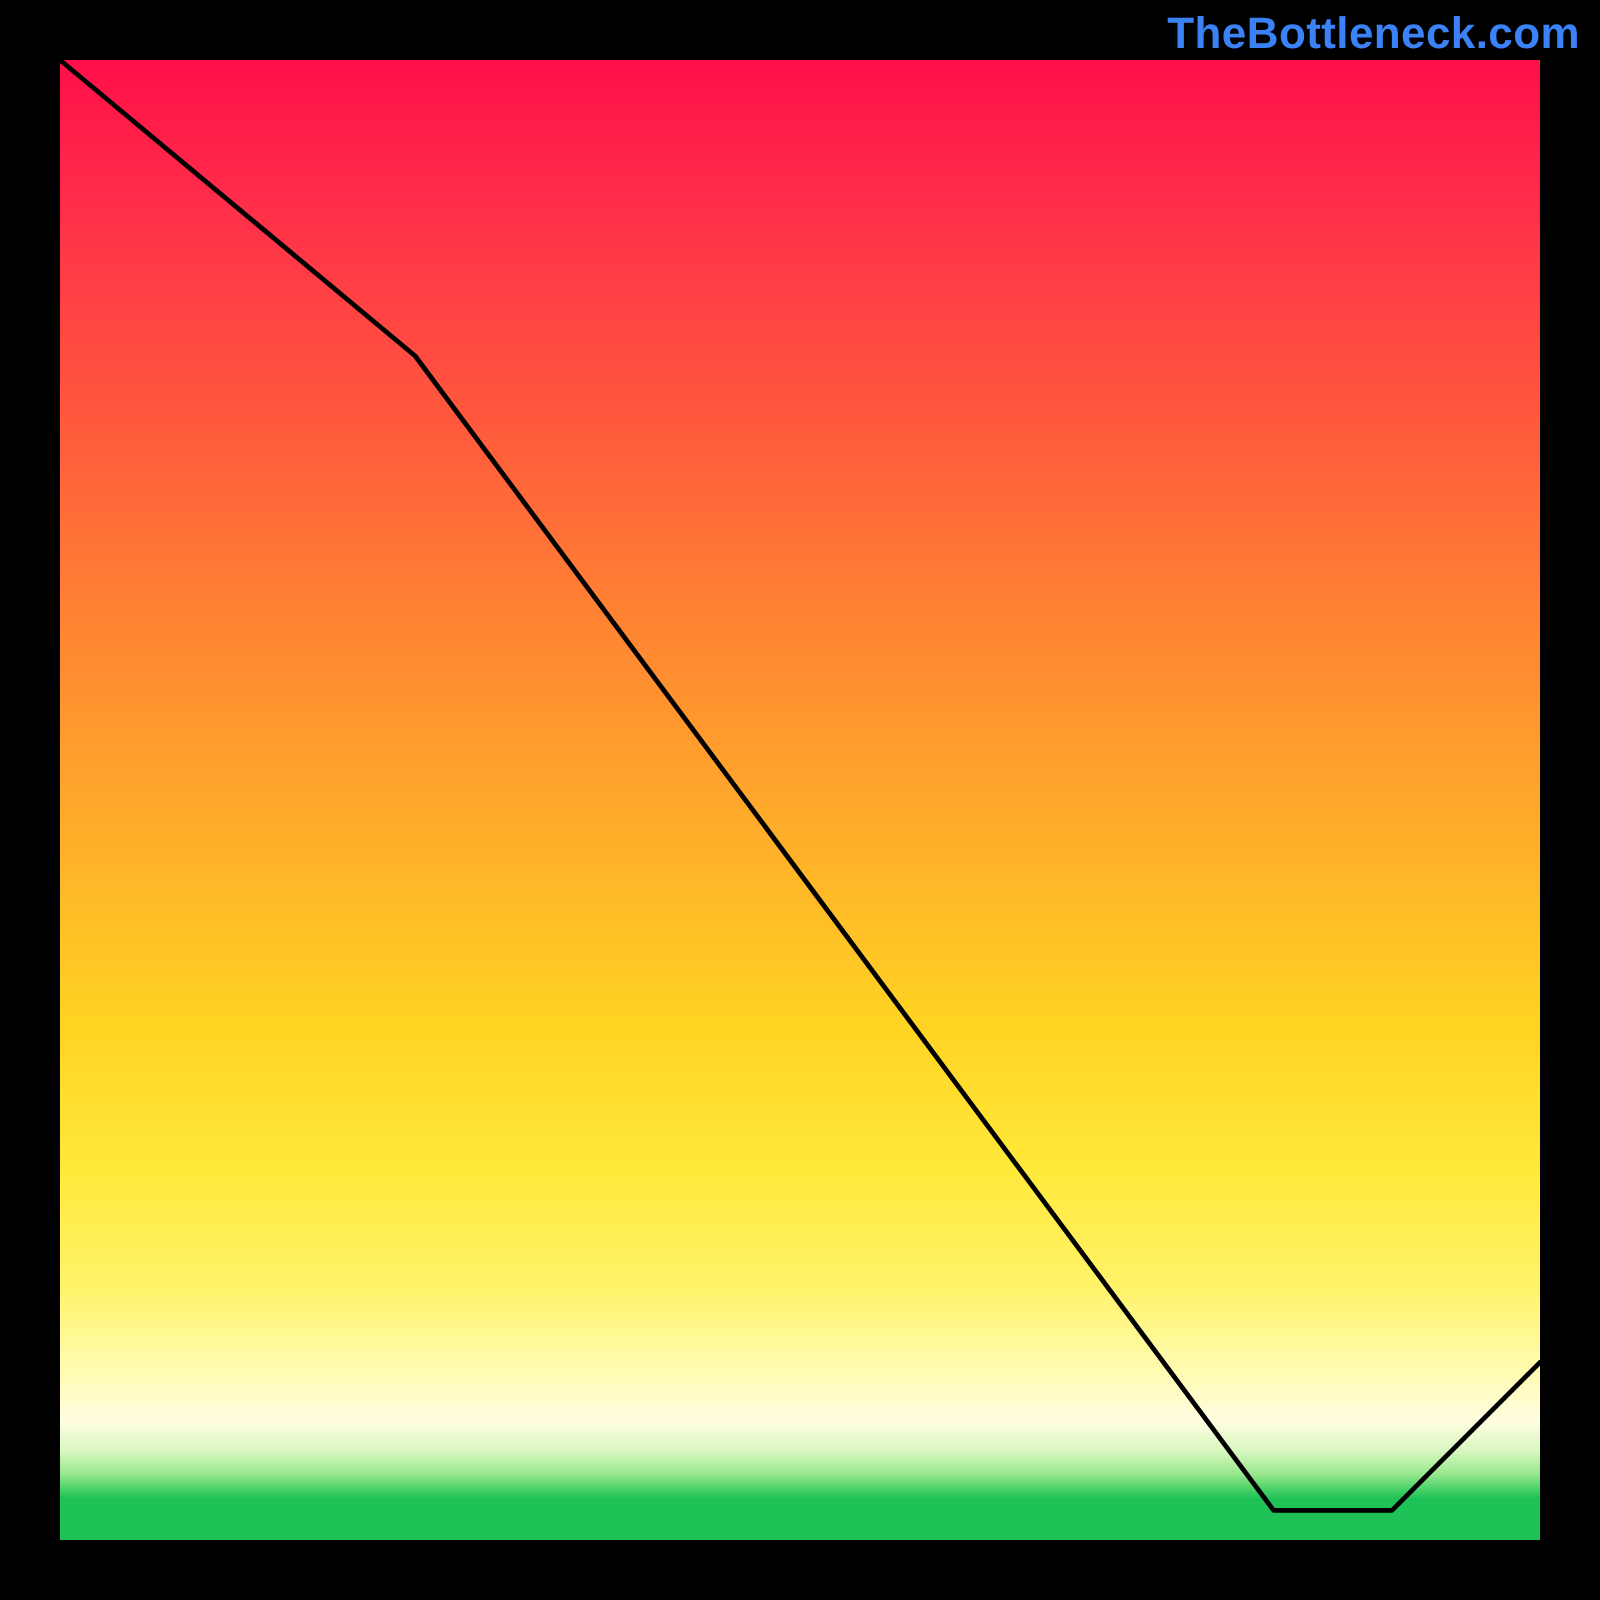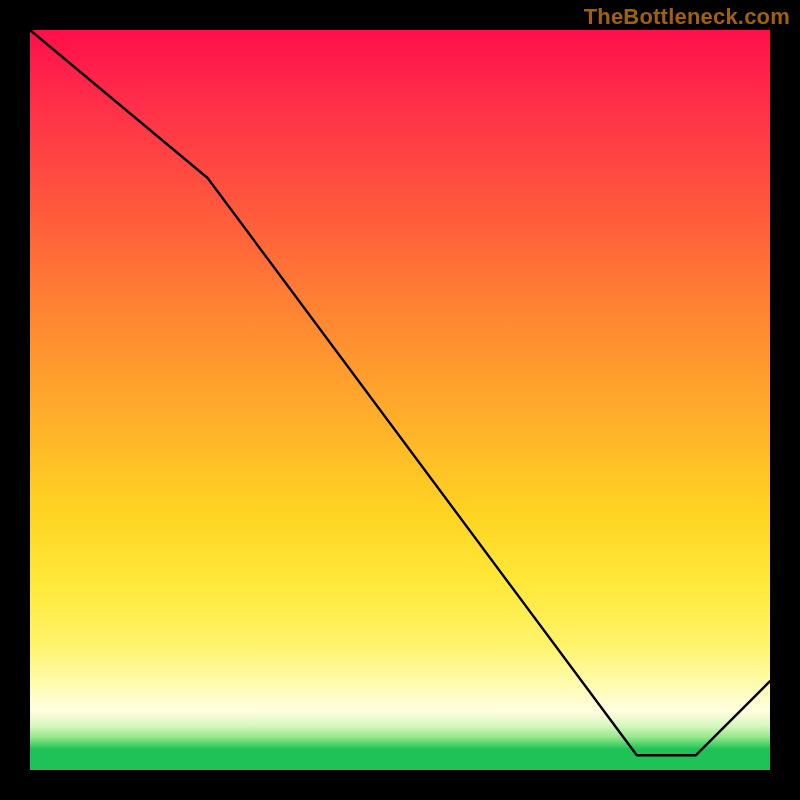--- a/index.html
+++ b/index.html
@@ -42,21 +42,21 @@
       #1fc257 100%
     );
   }
   .watermark {
     position: absolute;
     top: 4px;
     right: 10px;
     font-family: Arial, Helvetica, sans-serif;
     font-size: 22px;
     font-weight: 600;
-    color: #a16207;
+    color: #3b82f6;
     letter-spacing: 0.2px;
     user-select: none;
   }
   svg.curve {
     position: absolute;
     left: 0;
     top: 0;
     width: 740px;
     height: 740px;
     overflow: visible;

